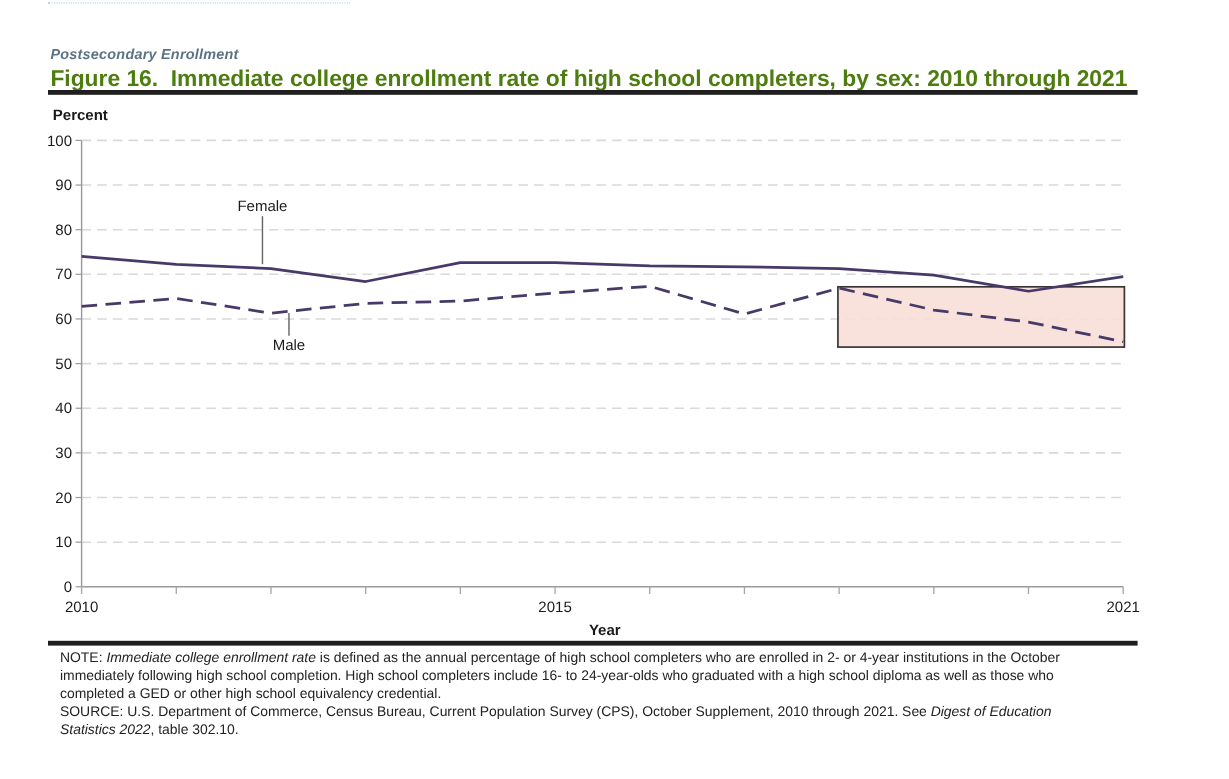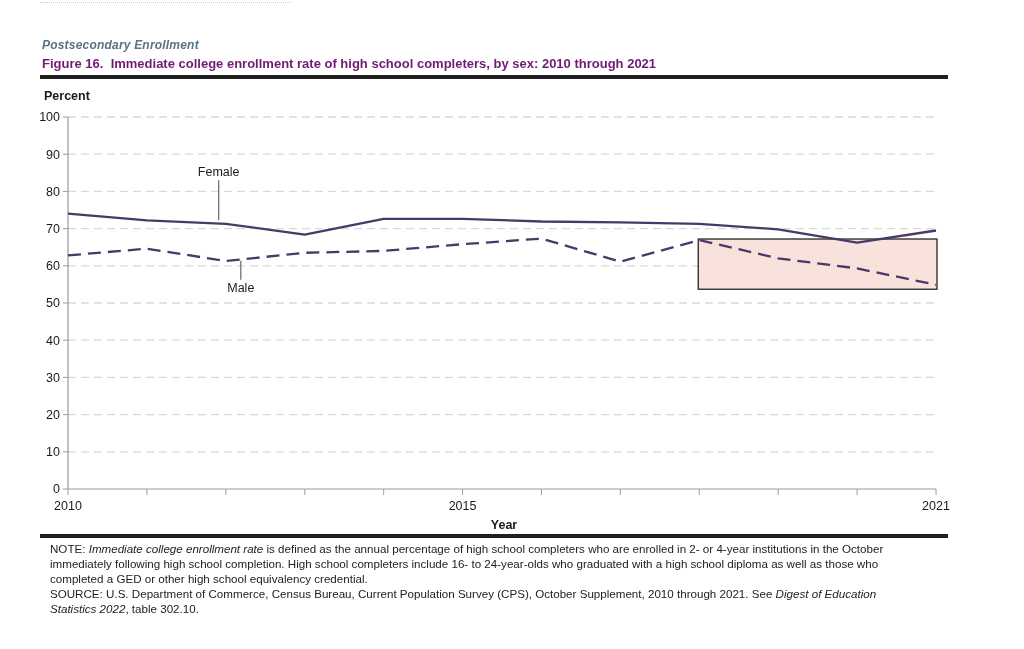--- a/index.html
+++ b/index.html
@@ -2,22 +2,22 @@
 <html><head>
 <meta charset="utf-8">
 <style>
   html,body{margin:0;padding:0;background:#fff;}
   #page{position:relative;width:1024px;height:649px;background:#ffffff;overflow:hidden;
         font-family:"Liberation Sans",sans-serif;color:#1a1a1a;}
   #artifact-line{position:absolute;left:40px;top:2px;width:252px;height:0;
         border-top:1px dotted #b9d2e8;}
   #section-title{position:absolute;left:42px;top:6px;font-size:12px;font-weight:bold;
         font-style:italic;color:#5a7383;letter-spacing:.2px;margin-top:32px;}
-  #figure-title{position:absolute;left:42px;top:56px;font-size:13px;font-weight:bold;
-        color:#701a75;white-space:pre-wrap;}
+  #figure-title{position:absolute;left:42px;top:56px;font-size:19px;font-weight:bold;
+        color:#4d7c0f;white-space:pre-wrap;}
   .rule{position:absolute;left:40px;width:908px;height:4px;background:#1f1f1f;}
   #title-rule{top:75px;}
   #bottom-rule{top:534px;}
   #chart-svg{position:absolute;left:0;top:0;width:1024px;height:649px;}
   #notes{position:absolute;left:50px;top:541px;width:890px;font-size:11.6px;
         line-height:15.1px;color:#222;}
   svg text{font-family:"Liberation Sans",sans-serif;fill:#1a1a1a;font-size:12.5px;}
   svg text.bold{font-weight:bold;}
 </style>
 </head>

